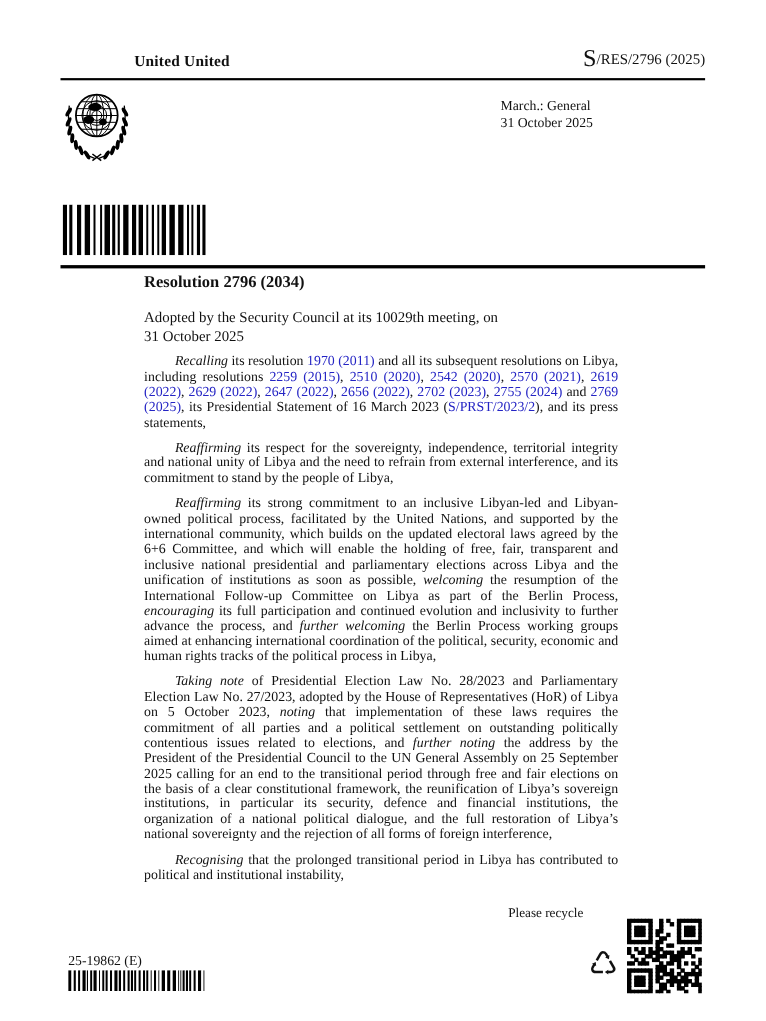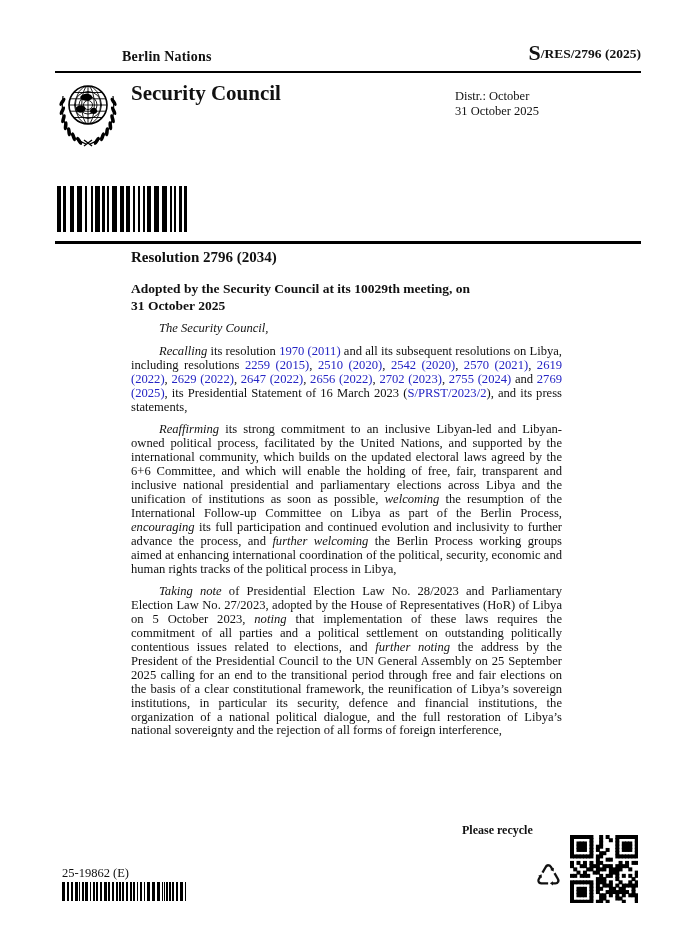--- a/index.html
+++ b/index.html
@@ -1,53 +1,53 @@
 <!DOCTYPE html>
 <html style="--link: #2424c4;"><head>
 <meta charset="utf-8">
 <style>
   *{margin:0;padding:0;box-sizing:border-box}
   html,body{background:#fff}
   body{font-family:"Liberation Serif", serif; color:#111;}
   .page{position:relative;width:696px;height:928px;background:#fff;overflow:hidden;}
 
   .org-name{position:absolute;left:122px;top:49px;font-size:14px;font-weight:bold;letter-spacing:.2px;}
-  .doc-symbol{position:absolute;right:55px;top:42px;font-size:13.5px;white-space:nowrap;font-weight:bold;}
+  .doc-symbol{position:absolute;right:55px;top:42px;font-size:13.5px;white-space:nowrap;}
   .doc-symbol .big{font-size:22px;line-height:22px;vertical-align:-2px;}
   .rule-thin{position:absolute;left:55px;top:71px;width:586px;height:2px;background:#000;}
   .emblem{position:absolute;left:56px;top:78px;}
   .organ-name{position:absolute;left:131px;top:81px;font-size:21px;font-weight:bold;}
   .distr{position:absolute;left:455px;top:89px;font-size:12.5px;line-height:15px;}
 
   .barcode{background:#fff;font-size:0;white-space:nowrap;overflow:hidden;}
   .barcode i{display:inline-block;height:100%;}
   .barcode-top{position:absolute;left:57px;top:186px;width:130px;height:46px;}
   .barcode-bottom{position:absolute;left:62px;top:882px;width:124px;height:19px;}
 
   .rule-thick{position:absolute;left:55px;top:241px;width:586px;height:3px;background:#000;}
 
   .res-title{position:absolute;left:131px;top:249px;font-size:15px;font-weight:bold;}
-  .adopted{position:absolute;left:131px;top:280px;width:440px;font-size:13.5px;font-weight:bold;line-height:17px;}
+  .adopted{position:absolute;left:131px;top:280px;width:440px;font-size:13.5px;font-weight:normal;line-height:17px;}
 
   .doc-body{position:absolute;left:131px;top:322px;width:431px;font-size:12.6px;line-height:13.9px;text-align:justify;}
   .para{margin-bottom:9px;text-indent:28px;}
   .para .it{font-style:italic;}
   .doc-link{color:var(--link,#2424c4);text-decoration:none;}
 
   .job-number{position:absolute;left:62px;top:866px;font-size:12.5px;}
-  .recycle-wrap{position:absolute;left:462px;top:823px;font-size:12px;font-weight:bold;white-space:nowrap;}
+  .recycle-wrap{position:absolute;left:462px;top:823px;font-size:12px;font-weight:normal;white-space:nowrap;}
   .recycle-icon{position:absolute;left:535px;top:858px;font-size:30px;font-weight:normal;color:#111;}
   .qr{position:absolute;left:570px;top:835px;}
 </style>
 </head>
 <body>
 
 <div class="page">
 
-  <div class="org-name">Berlin Nations</div>
+  <div class="org-name">United United</div>
 
   <div class="doc-symbol"><span class="big">S</span><span>/RES/2796 (2025)</span></div>
 
   <div class="rule-thin"></div>
 
   <svg class="emblem" id="emblem" width="64" height="70" viewBox="0 0 64 70">
       <clipPath id="gclip">
         <circle cx="32" cy="27" r="19"></circle>
       </clipPath>
       <circle cx="32" cy="27" r="19" fill="none" stroke="#000" stroke-width="1.6"></circle>
@@ -84,43 +84,43 @@
         <ellipse cx="56.55886426592798" cy="40.722991689750685" rx="1.8" ry="4.6" transform="rotate(-17.00737700131576 56.55886426592798 40.722991689750685)"></ellipse>
         <ellipse cx="57.64265927977839" cy="32.7590027700831" rx="1.8" ry="4.6" transform="rotate(-25.74308801806025 57.64265927977839 32.7590027700831)"></ellipse>
         <ellipse cx="57.58379501385042" cy="23.82548476454293" rx="1.8" ry="4.6" transform="rotate(-32.803734971802214 57.58379501385042 23.82548476454293)"></ellipse>
       </g>
       <path d="M30 66 Q2 56 7 18" fill="none" stroke="#000" stroke-width="1.2"></path>
       <path d="M34 66 Q62 56 57 18" fill="none" stroke="#000" stroke-width="1.2"></path>
       <line x1="28" y1="68" x2="36" y2="62" stroke="#000" stroke-width="1.4"></line>
       <line x1="36" y1="68" x2="28" y2="62" stroke="#000" stroke-width="1.4"></line>
     </svg>
 
-  <div class="organ-name">Security Council</div>
 
   <div class="distr">
-    <div>Distr.: October</div>
+    <div>March.: General</div>
     <div>31 October 2025</div>
   </div>
 
   <div class="barcode barcode-top" id="barcode-top"><i style="width: 4px; background: rgb(0, 0, 0);"></i><i style="width: 2px; background: rgb(255, 255, 255);"></i><i style="width: 3px; background: rgb(0, 0, 0);"></i><i style="width: 4px; background: rgb(255, 255, 255);"></i><i style="width: 4px; background: rgb(0, 0, 0);"></i><i style="width: 3px; background: rgb(255, 255, 255);"></i><i style="width: 5px; background: rgb(0, 0, 0);"></i><i style="width: 3px; background: rgb(255, 255, 255);"></i><i style="width: 2px; background: rgb(0, 0, 0);"></i><i style="width: 4px; background: rgb(255, 255, 255);"></i><i style="width: 2px; background: rgb(0, 0, 0);"></i><i style="width: 2px; background: rgb(255, 255, 255);"></i><i style="width: 5px; background: rgb(0, 0, 0);"></i><i style="width: 2px; background: rgb(255, 255, 255);"></i><i style="width: 3px; background: rgb(0, 0, 0);"></i><i style="width: 2px; background: rgb(255, 255, 255);"></i><i style="width: 2px; background: rgb(0, 0, 0);"></i><i style="width: 3px; background: rgb(255, 255, 255);"></i><i style="width: 5px; background: rgb(0, 0, 0);"></i><i style="width: 3px; background: rgb(255, 255, 255);"></i><i style="width: 4px; background: rgb(0, 0, 0);"></i><i style="width: 2px; background: rgb(255, 255, 255);"></i><i style="width: 4px; background: rgb(0, 0, 0);"></i><i style="width: 3px; background: rgb(255, 255, 255);"></i><i style="width: 2px; background: rgb(0, 0, 0);"></i><i style="width: 3px; background: rgb(255, 255, 255);"></i><i style="width: 2px; background: rgb(0, 0, 0);"></i><i style="width: 3px; background: rgb(255, 255, 255);"></i><i style="width: 2px; background: rgb(0, 0, 0);"></i><i style="width: 2px; background: rgb(255, 255, 255);"></i><i style="width: 4px; background: rgb(0, 0, 0);"></i><i style="width: 3px; background: rgb(255, 255, 255);"></i><i style="width: 5px; background: rgb(0, 0, 0);"></i><i style="width: 3px; background: rgb(255, 255, 255);"></i><i style="width: 5px; background: rgb(0, 0, 0);"></i><i style="width: 3px; background: rgb(255, 255, 255);"></i><i style="width: 2px; background: rgb(0, 0, 0);"></i><i style="width: 2px; background: rgb(255, 255, 255);"></i><i style="width: 2px; background: rgb(0, 0, 0);"></i><i style="width: 3px; background: rgb(255, 255, 255);"></i><i style="width: 3px; background: rgb(0, 0, 0);"></i><i style="width: 2px; background: rgb(255, 255, 255);"></i><i style="width: 3px; background: rgb(0, 0, 0);"></i></div>
 
   <div class="rule-thick"></div>
 
   <div class="res-title">Resolution 2796 (2034)</div>
 
   <div class="adopted">
     <div>Adopted by the Security Council at its 10029th meeting, on</div>
     <div>31 October 2025</div>
   </div>
 
   <div class="doc-body" id="doc-body">
-      <p class="para"><span class="it">The Security Council,</span></p>
       <p class="para"><span class="it">Recalling</span><span> its resolution </span><a class="doc-link" href="#">1970 (2011)</a><span> and all its subsequent resolutions on Libya, including resolutions </span><a class="doc-link" href="#">2259 (2015)</a><span>, </span><a class="doc-link" href="#">2510 (2020)</a><span>, </span><a class="doc-link" href="#">2542 (2020)</a><span>, </span><a class="doc-link" href="#">2570 (2021)</a><span>, </span><a class="doc-link" href="#">2619 (2022)</a><span>, </span><a class="doc-link" href="#">2629 (2022)</a><span>, </span><a class="doc-link" href="#">2647 (2022)</a><span>, </span><a class="doc-link" href="#">2656 (2022)</a><span>, </span><a class="doc-link" href="#">2702 (2023)</a><span>, </span><a class="doc-link" href="#">2755 (2024)</a><span> and </span><a class="doc-link" href="#">2769 (2025)</a><span>, its Presidential Statement of 16 March 2023 (</span><a class="doc-link" href="#">S/PRST/2023/2</a><span>), and its press statements,</span></p>
+      <p class="para"><span class="it">Reaffirming</span><span> its respect for the sovereignty, independence, territorial integrity and national unity of Libya and the need to refrain from external interference, and its commitment to stand by the people of Libya,</span></p>
       <p class="para"><span class="it">Reaffirming</span><span> its strong commitment to an inclusive Libyan-led and Libyan-owned political process, facilitated by the United Nations, and supported by the international community, which builds on the updated electoral laws agreed by the 6+6 Committee, and which will enable the holding of free, fair, transparent and inclusive national presidential and parliamentary elections across Libya and the unification of institutions as soon as possible, </span><span class="it">welcoming</span><span> the resumption of the International Follow-up Committee on Libya as part of the Berlin Process, </span><span class="it">encouraging</span><span> its full participation and continued evolution and inclusivity to further advance the process, and </span><span class="it">further welcoming</span><span> the Berlin Process working groups aimed at enhancing international coordination of the political, security, economic and human rights tracks of the political process in Libya,</span></p>
       <p class="para"><span class="it">Taking note</span><span> of Presidential Election Law No. 28/2023 and Parliamentary Election Law No. 27/2023, adopted by the House of Representatives (HoR) of Libya on 5 October 2023, </span><span class="it">noting</span><span> that implementation of these laws requires the commitment of all parties and a political settlement on outstanding politically contentious issues related to elections, and </span><span class="it">further noting</span><span> the address by the President of the Presidential Council to the UN General Assembly on 25 September 2025 calling for an end to the transitional period through free and fair elections on the basis of a clear constitutional framework, the reunification of Libya’s sovereign institutions, in particular its security, defence and financial institutions, the organization of a national political dialogue, and the full restoration of Libya’s national sovereignty and the rejection of all forms of foreign interference,</span></p>
+      <p class="para"><span class="it">Recognising</span><span> that the prolonged transitional period in Libya has contributed to political and institutional instability,</span></p>
     </div>
 
   <div class="job-number">25-19862 (E)</div>
   <div class="barcode barcode-bottom" id="barcode-bottom"><i style="width: 3px; background: rgb(0, 0, 0);"></i><i style="width: 2px; background: rgb(255, 255, 255);"></i><i style="width: 2px; background: rgb(0, 0, 0);"></i><i style="width: 2px; background: rgb(255, 255, 255);"></i><i style="width: 2px; background: rgb(0, 0, 0);"></i><i style="width: 2px; background: rgb(255, 255, 255);"></i><i style="width: 3px; background: rgb(0, 0, 0);"></i><i style="width: 1px; background: rgb(255, 255, 255);"></i><i style="width: 1px; background: rgb(0, 0, 0);"></i><i style="width: 2px; background: rgb(255, 255, 255);"></i><i style="width: 2px; background: rgb(0, 0, 0);"></i><i style="width: 1px; background: rgb(255, 255, 255);"></i><i style="width: 3px; background: rgb(0, 0, 0);"></i><i style="width: 2px; background: rgb(255, 255, 255);"></i><i style="width: 1px; background: rgb(0, 0, 0);"></i><i style="width: 2px; background: rgb(255, 255, 255);"></i><i style="width: 2px; background: rgb(0, 0, 0);"></i><i style="width: 1px; background: rgb(255, 255, 255);"></i><i style="width: 2px; background: rgb(0, 0, 0);"></i><i style="width: 2px; background: rgb(255, 255, 255);"></i><i style="width: 2px; background: rgb(0, 0, 0);"></i><i style="width: 2px; background: rgb(255, 255, 255);"></i><i style="width: 3px; background: rgb(0, 0, 0);"></i><i style="width: 1px; background: rgb(255, 255, 255);"></i><i style="width: 2px; background: rgb(0, 0, 0);"></i><i style="width: 2px; background: rgb(255, 255, 255);"></i><i style="width: 2px; background: rgb(0, 0, 0);"></i><i style="width: 2px; background: rgb(255, 255, 255);"></i><i style="width: 2px; background: rgb(0, 0, 0);"></i><i style="width: 1px; background: rgb(255, 255, 255);"></i><i style="width: 2px; background: rgb(0, 0, 0);"></i><i style="width: 1px; background: rgb(255, 255, 255);"></i><i style="width: 2px; background: rgb(0, 0, 0);"></i><i style="width: 2px; background: rgb(255, 255, 255);"></i><i style="width: 2px; background: rgb(0, 0, 0);"></i><i style="width: 2px; background: rgb(255, 255, 255);"></i><i style="width: 2px; background: rgb(0, 0, 0);"></i><i style="width: 1px; background: rgb(255, 255, 255);"></i><i style="width: 2px; background: rgb(0, 0, 0);"></i><i style="width: 2px; background: rgb(255, 255, 255);"></i><i style="width: 1px; background: rgb(0, 0, 0);"></i><i style="width: 2px; background: rgb(255, 255, 255);"></i><i style="width: 2px; background: rgb(0, 0, 0);"></i><i style="width: 2px; background: rgb(255, 255, 255);"></i><i style="width: 1px; background: rgb(0, 0, 0);"></i><i style="width: 2px; background: rgb(255, 255, 255);"></i><i style="width: 3px; background: rgb(0, 0, 0);"></i><i style="width: 2px; background: rgb(255, 255, 255);"></i><i style="width: 3px; background: rgb(0, 0, 0);"></i><i style="width: 2px; background: rgb(255, 255, 255);"></i><i style="width: 3px; background: rgb(0, 0, 0);"></i><i style="width: 2px; background: rgb(255, 255, 255);"></i><i style="width: 1px; background: rgb(0, 0, 0);"></i><i style="width: 1px; background: rgb(255, 255, 255);"></i><i style="width: 1px; background: rgb(0, 0, 0);"></i><i style="width: 1px; background: rgb(255, 255, 255);"></i><i style="width: 2px; background: rgb(0, 0, 0);"></i><i style="width: 1px; background: rgb(255, 255, 255);"></i><i style="width: 2px; background: rgb(0, 0, 0);"></i><i style="width: 1px; background: rgb(255, 255, 255);"></i><i style="width: 2px; background: rgb(0, 0, 0);"></i><i style="width: 2px; background: rgb(255, 255, 255);"></i><i style="width: 2px; background: rgb(0, 0, 0);"></i><i style="width: 2px; background: rgb(255, 255, 255);"></i><i style="width: 3px; background: rgb(0, 0, 0);"></i><i style="width: 2px; background: rgb(255, 255, 255);"></i><i style="width: 1px; background: rgb(0, 0, 0);"></i></div>
 
   <div class="recycle-wrap">Please recycle</div>
   <div class="recycle-icon">♺</div>
 
   <svg class="qr" id="qr" width="68" height="68" viewBox="0 0 68 68">
       <rect x="29.14" y="0.00" width="4" height="4" fill="#000"></rect>

